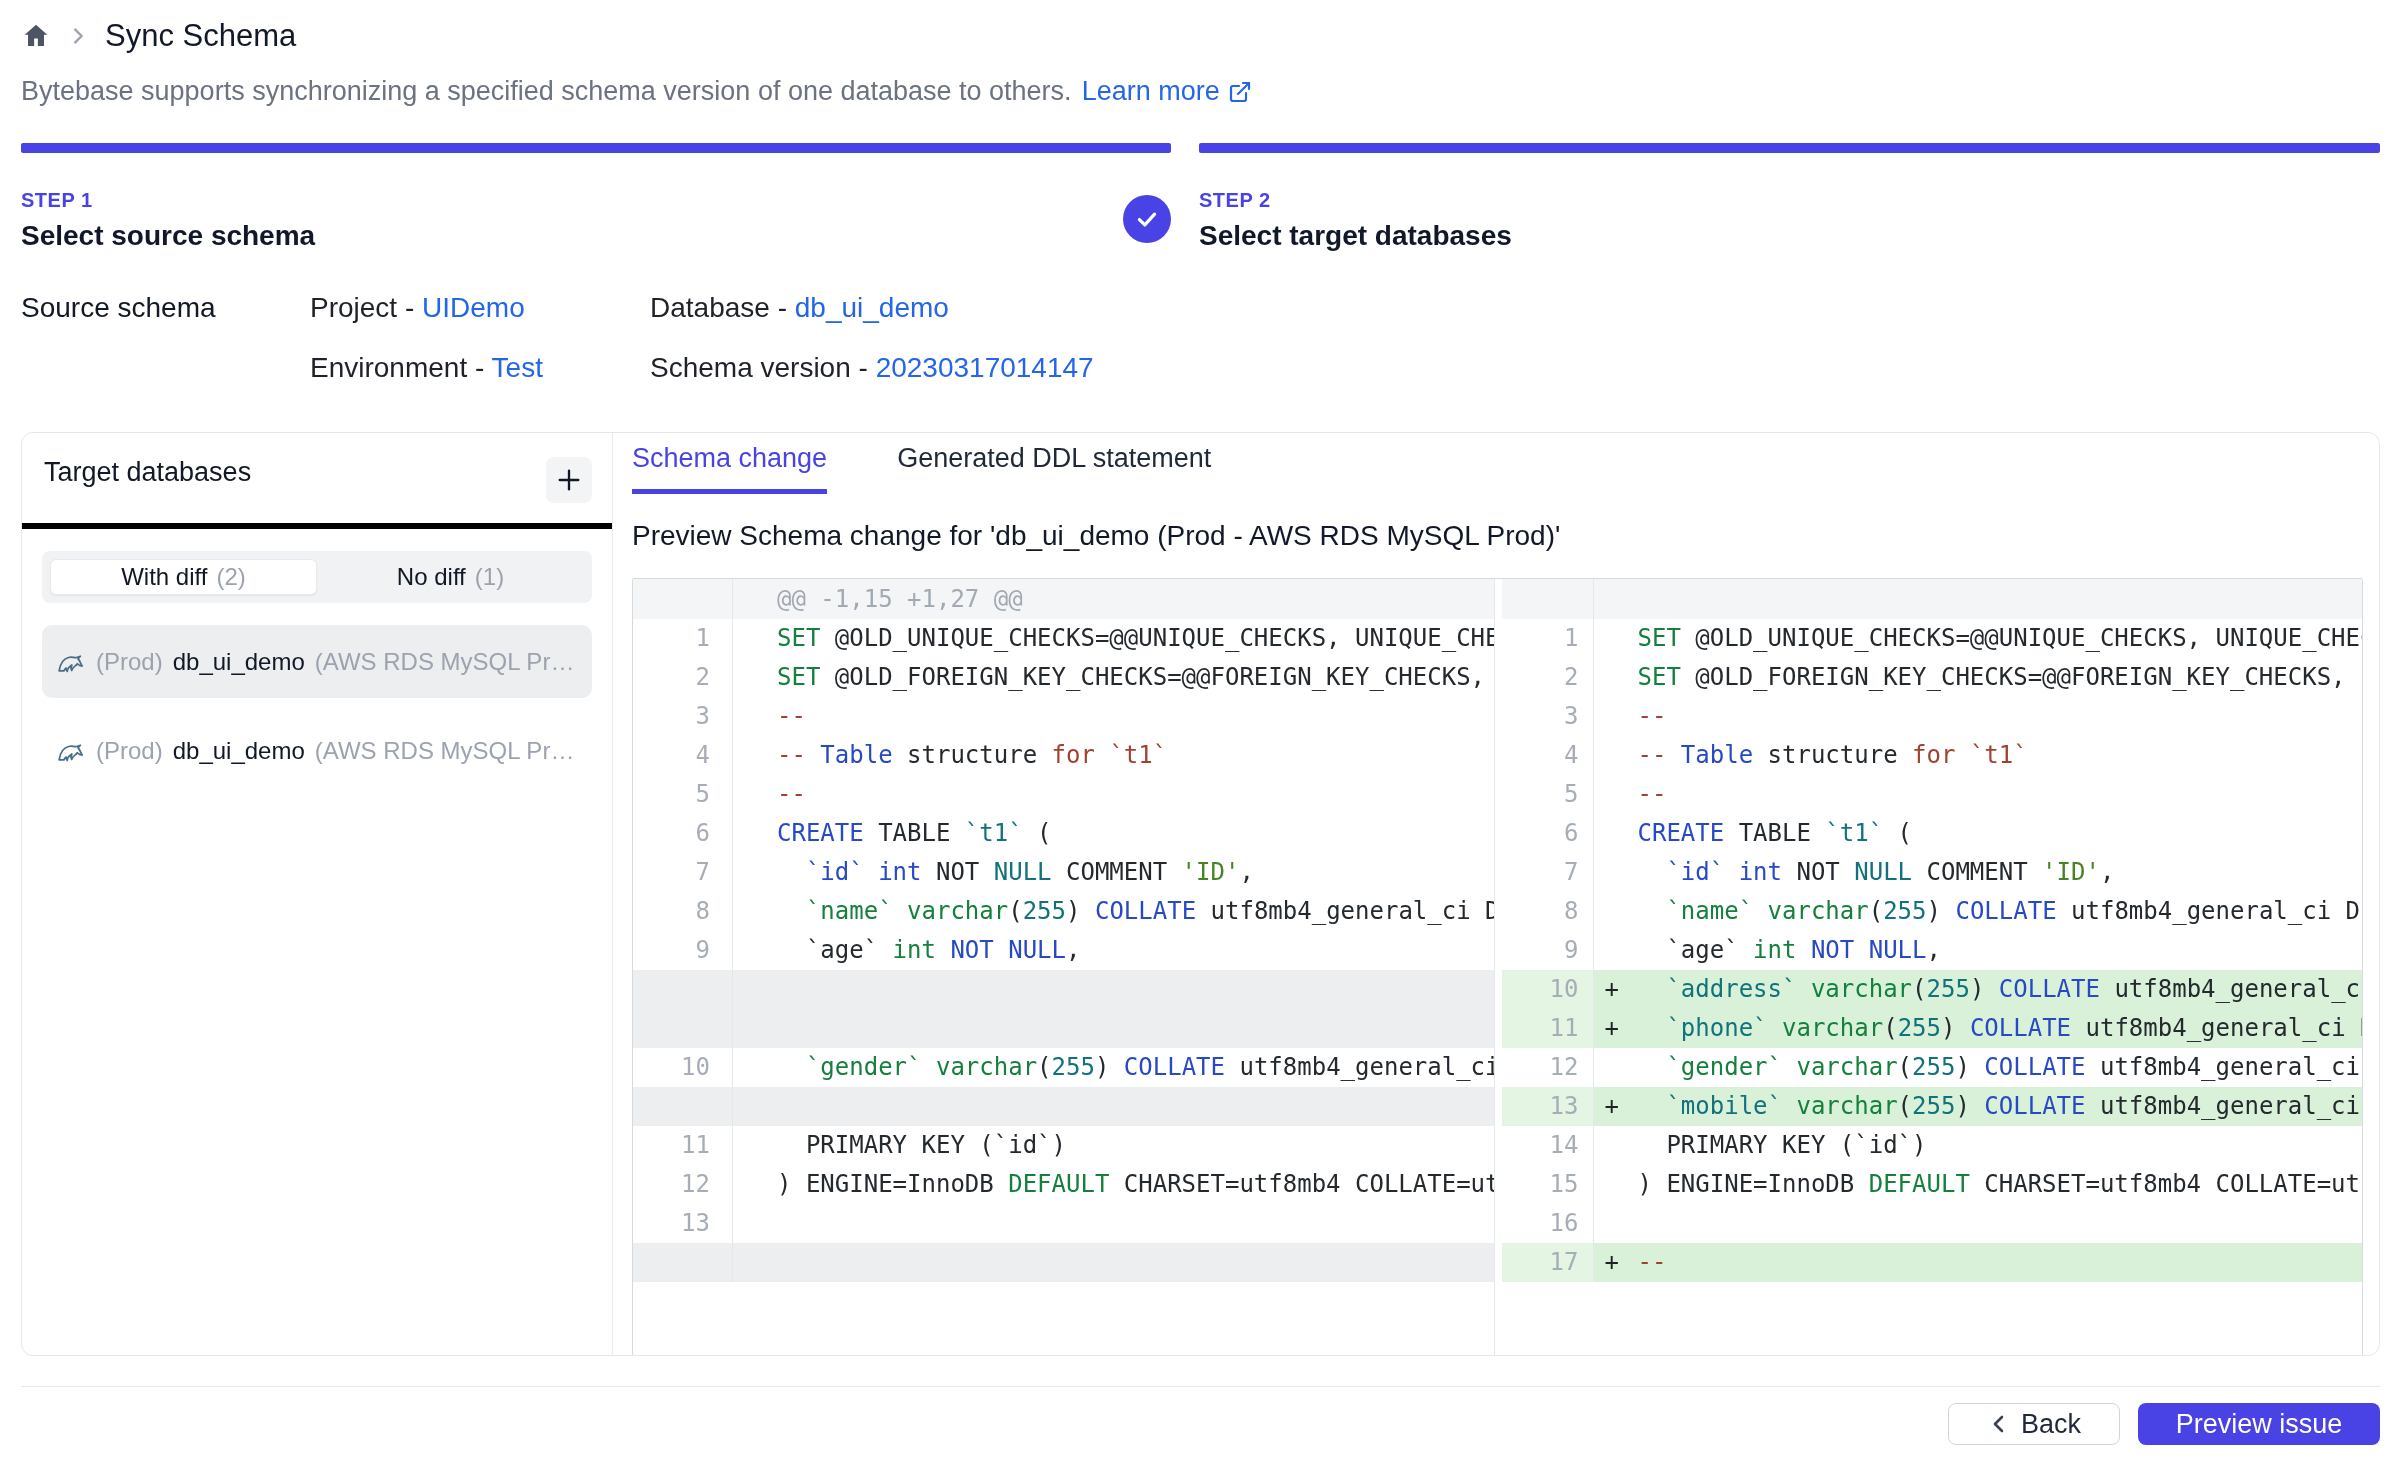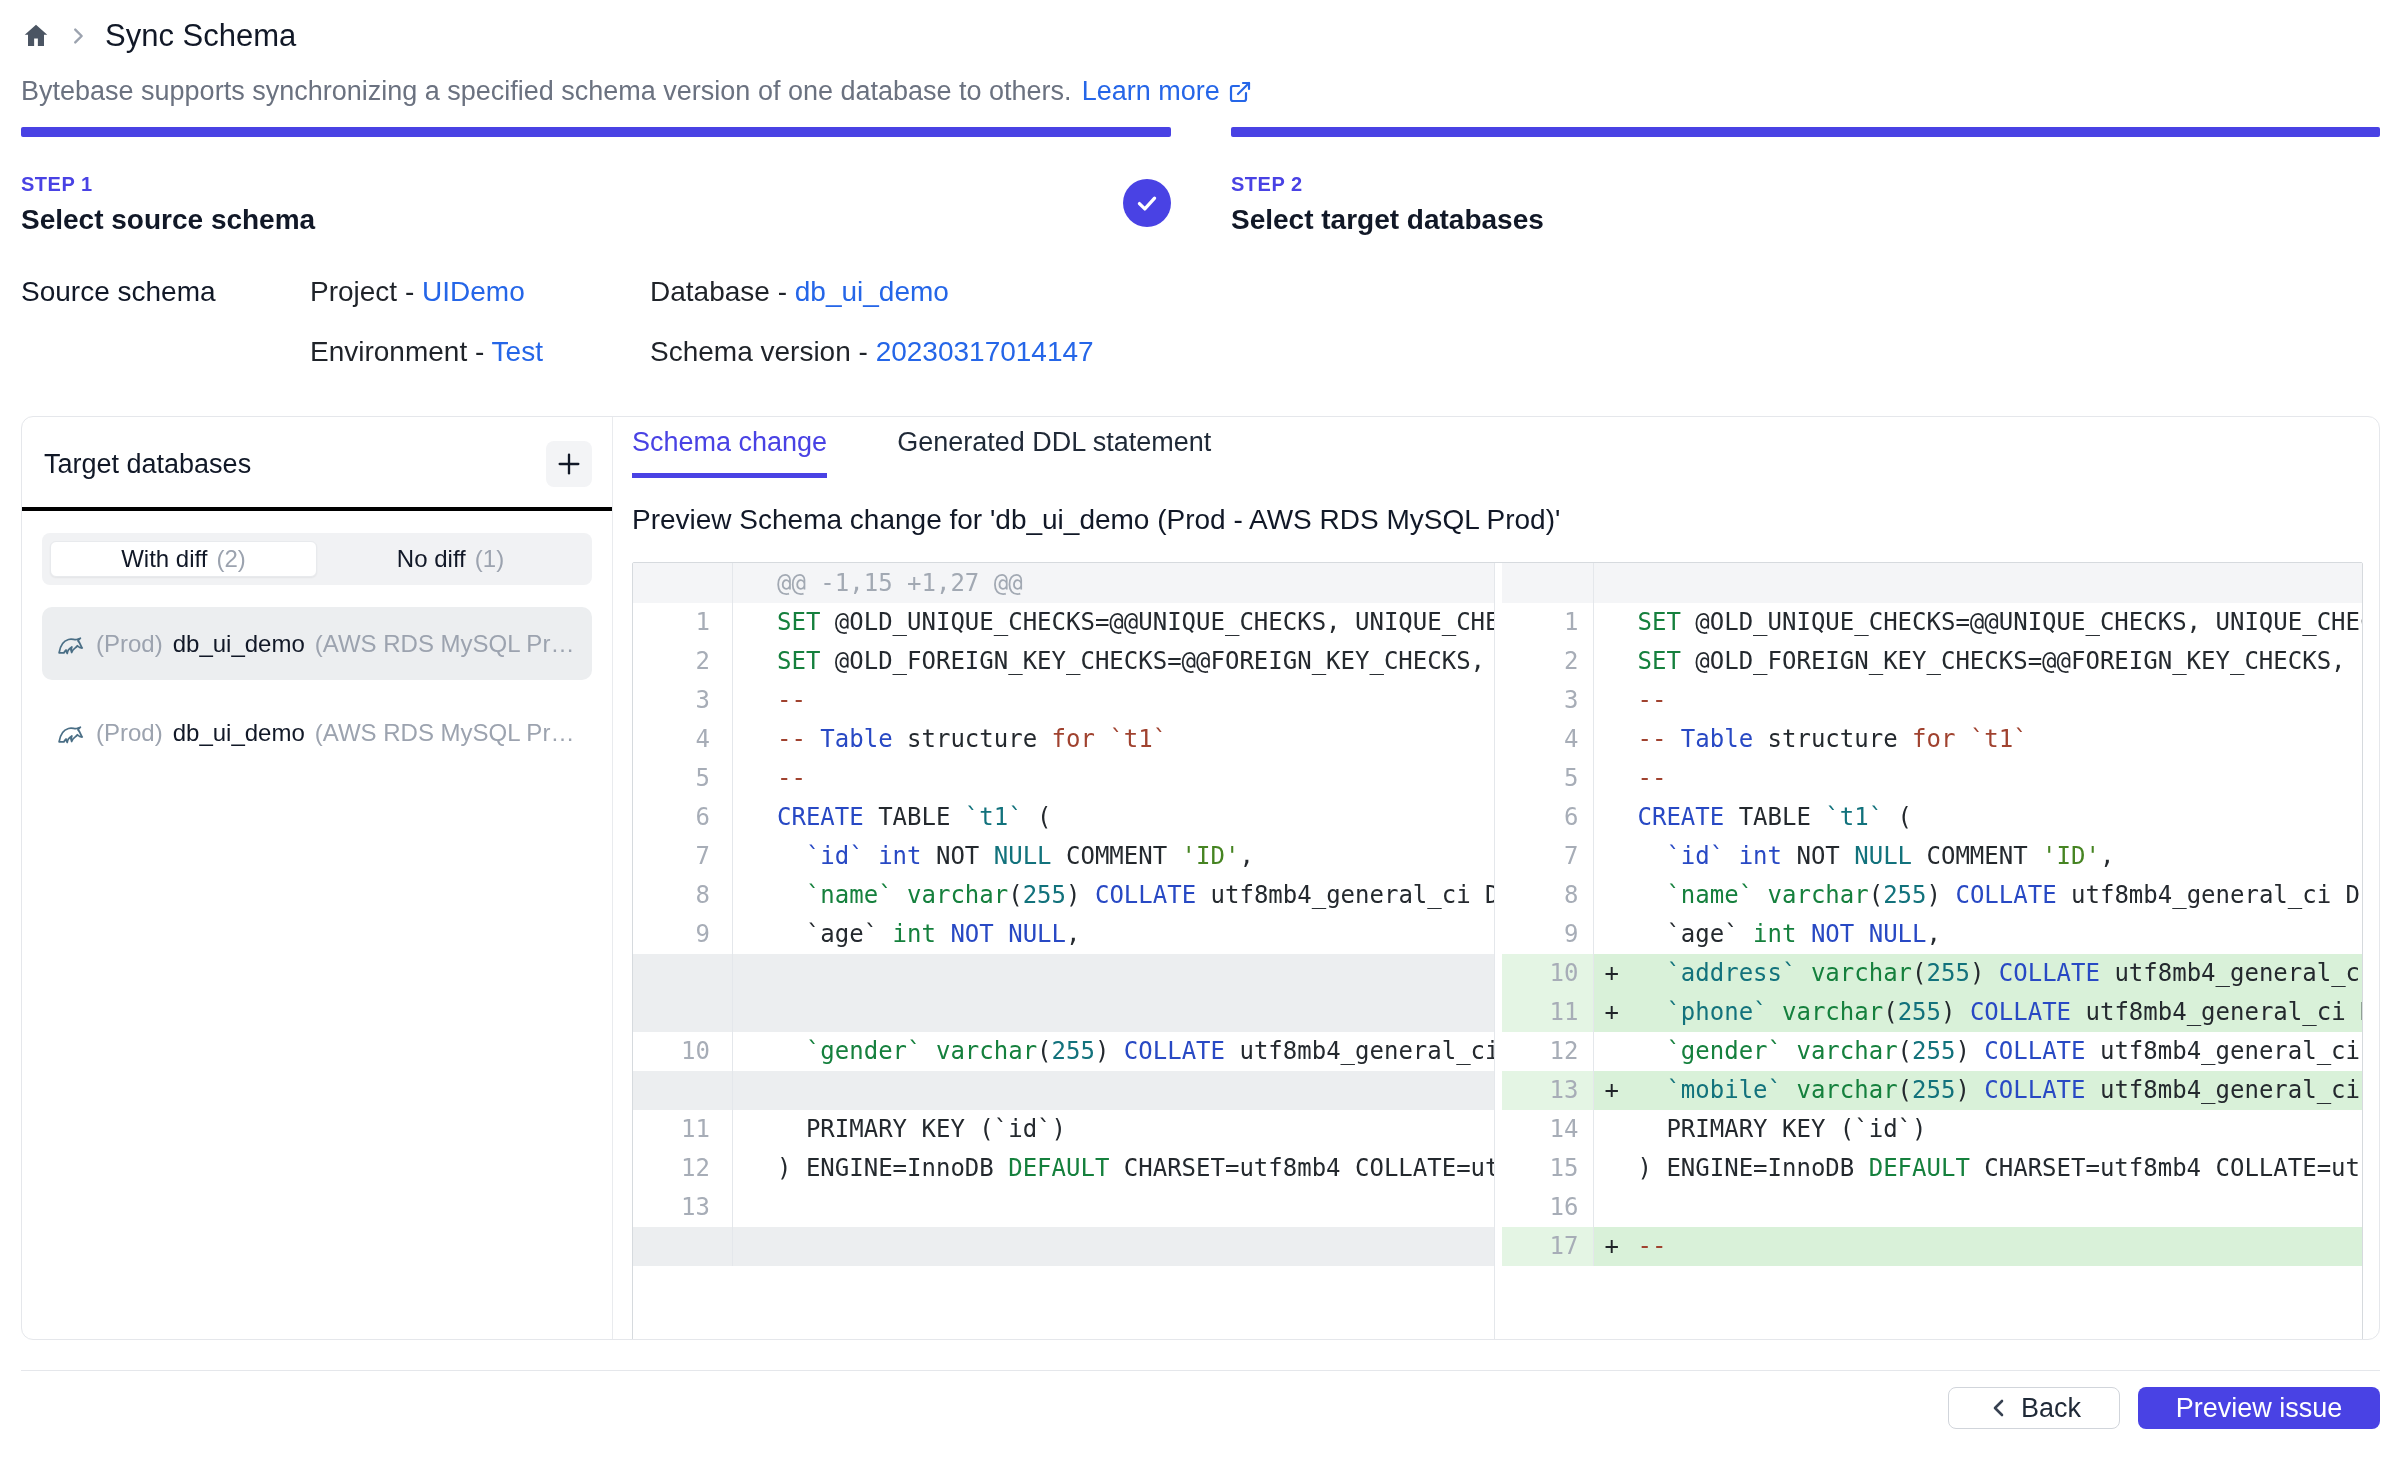--- a/index.html
+++ b/index.html
@@ -11,41 +11,41 @@
   .crumbs { padding-top:18px; display:flex; align-items:center; gap:16px; height:54px; }
   .crumbs .home svg { display:block; }
   .crumbs .chev { color:#9ca3af; display:flex; }
   .crumb-title { font-size:31px; font-weight:500; color:#111827; }
 
   
   .desc { margin-top:22px; font-size:27px; color:#6b7280; display:flex; align-items:center; gap:10px; }
   .desc a { color:#2566e8; text-decoration:none; font-weight:500; cursor:pointer; display:inline-flex; align-items:center; gap:8px;}
 
   
-  .steps { margin-top:20px; display:grid; grid-template-columns:1150px 1fr; column-gap:60px; }
+  .steps { margin-top:36px; display:grid; grid-template-columns:1150px 1fr; column-gap:28px; }
   .step-col { position:relative; }
   .bar { height:10px; background:#4942e4; border-radius:2px; }
   .step-label { margin-top:36px; font-size:20px; font-weight:700; letter-spacing:.5px; color:#4942e4; }
   .step-title { margin-top:8px; font-size:28px; font-weight:600; color:#111827; }
   .check-circle { position:absolute; right:0; top:52px; width:48px; height:48px; border-radius:50%;
     background:#4942e4; display:flex; align-items:center; justify-content:center; }
 
   
   .source { margin-top:40px; display:grid; grid-template-columns:289px 340px auto; row-gap:28px; font-size:28px; }
   .source .lbl { color:#111827; }
   .source a { color:#2566e8; text-decoration:none; cursor:pointer; }
 
   
   .main { margin-top:48px; height:924px; border:1px solid #e5e7eb; border-radius:12px;
     display:grid; grid-template-columns:590px 1fr; overflow:hidden; }
 
   
   .panel { padding:16px 20px 0 20px; }
-  .panel-head { display:flex; align-items:center; justify-content:space-between;
-    margin:0 -20px; padding:8px 20px 20px 22px; border-bottom:4px solid #000000; }
+  .panel-head { display:flex; justify-content:space-between;
+    margin:0 -20px; padding:8px 20px 20px 22px; border-bottom:6px solid #000000; }
   .panel-title { font-size:27px; font-weight:500; color:#111827; }
   .plus-btn { width:46px; height:46px; background:#f3f4f6; border:none; border-radius:8px;
     display:flex; align-items:center; justify-content:center; cursor:pointer; }
   .seg { margin-top:22px; height:52px; background:#f1f2f4; border-radius:8px; padding:8px;
     display:grid; grid-template-columns:1fr 1fr; }
   .seg-tab { display:flex; align-items:center; justify-content:center; gap:9px; font-size:24px;
     color:#111827; border-radius:6px; cursor:pointer; }
   .seg-tab .cnt { color:#9ca3af; }
   .seg-tab.active { background:#ffffff; border:1px solid #e8eaed; box-shadow:0 1px 2px rgba(0,0,0,.06); font-weight:500; }
   .db-list { margin-top:22px; display:flex; flex-direction:column; gap:16px; }

